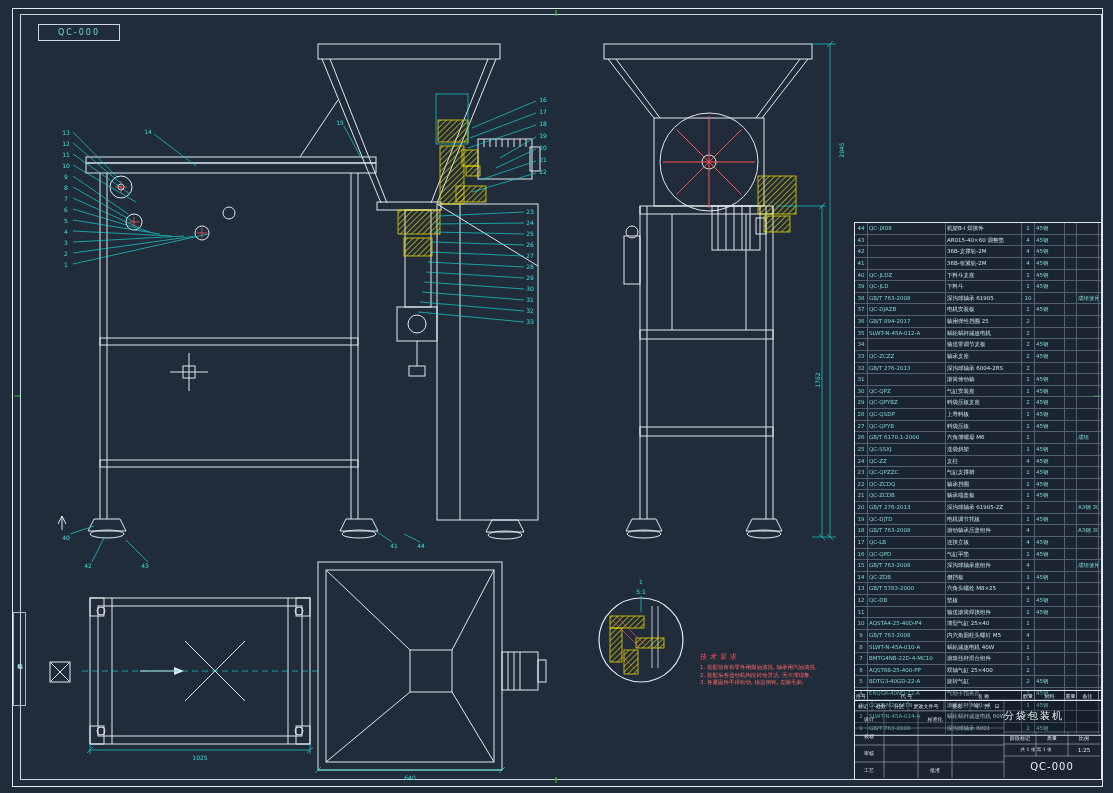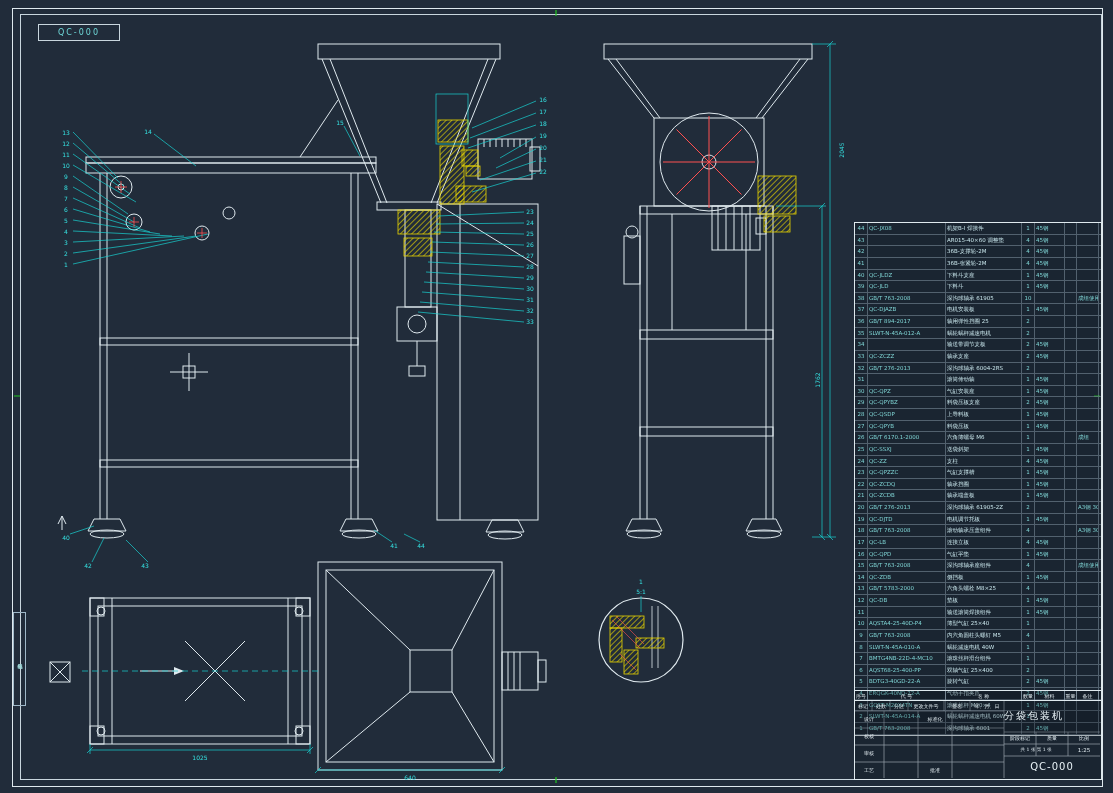--- a/index.html
+++ b/index.html
@@ -260,20 +260,26 @@
 
   <span class="dim" style="left: 841px; top: 150px; transform: translate(-50%, -50%) rotate(-90deg);">2045</span>
       <span class="dim" style="left: 817px; top: 380px; transform: translate(-50%, -50%) rotate(-90deg);">1762</span>
       <span class="dim" style="left: 200px; top: 757px;">1025</span>
       <span class="dim" style="left: 410px; top: 777px;">640</span>
       <span class="dim" style="left: 641px; top: 581px;">1</span>
       <span class="dim" style="left: 641px; top: 591px;">5:1</span>
     </div>
 
 
+  <div class="notes">
+    <span class="notes-title">技术要求</span>
+    <span>
+      
+    <span class="note-line" style="position:static">1. 装配前所有零件用煤油清洗, 轴承用汽油清洗。</span><span class="note-line" style="position:static">2. 装配后各运动机构应转动灵活, 无卡滞现象。</span><span class="note-line" style="position:static">3. 各紧固件不得松动, 锐边倒钝, 去除毛刺。</span></span>
+  </div>
 
   <div class="bom">
 
       <div class="bom-row">
         <span>44</span>
         <span>QC-JX08</span>
         <span>机架B-Ⅰ 焊接件</span>
         <span>1</span>
         <span>45钢</span>
         <span></span>

